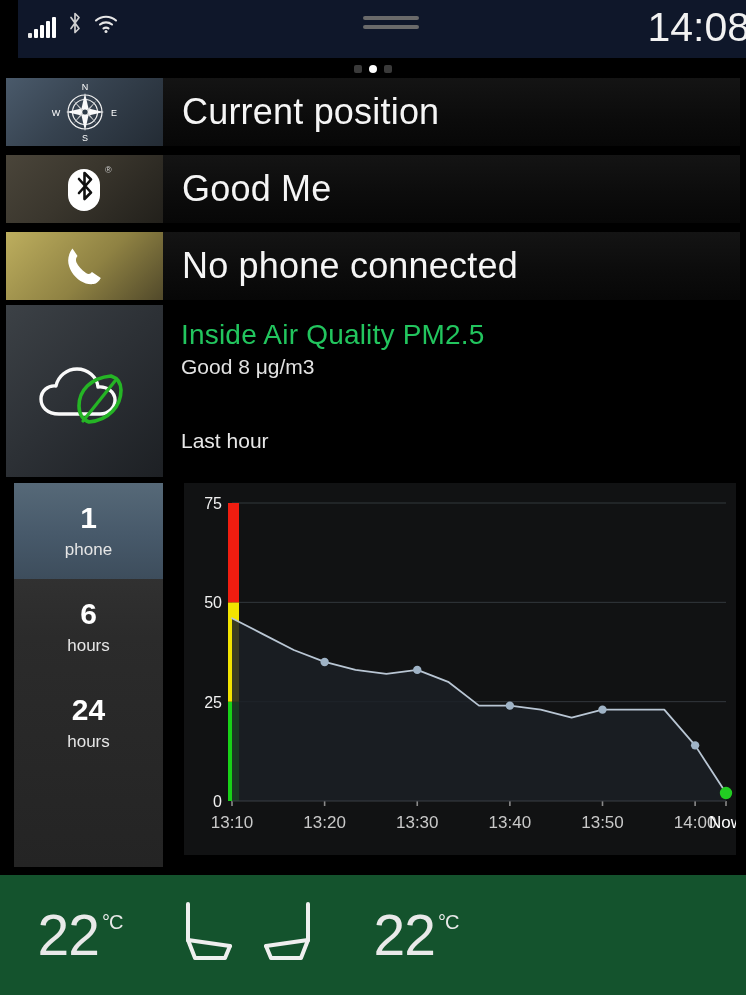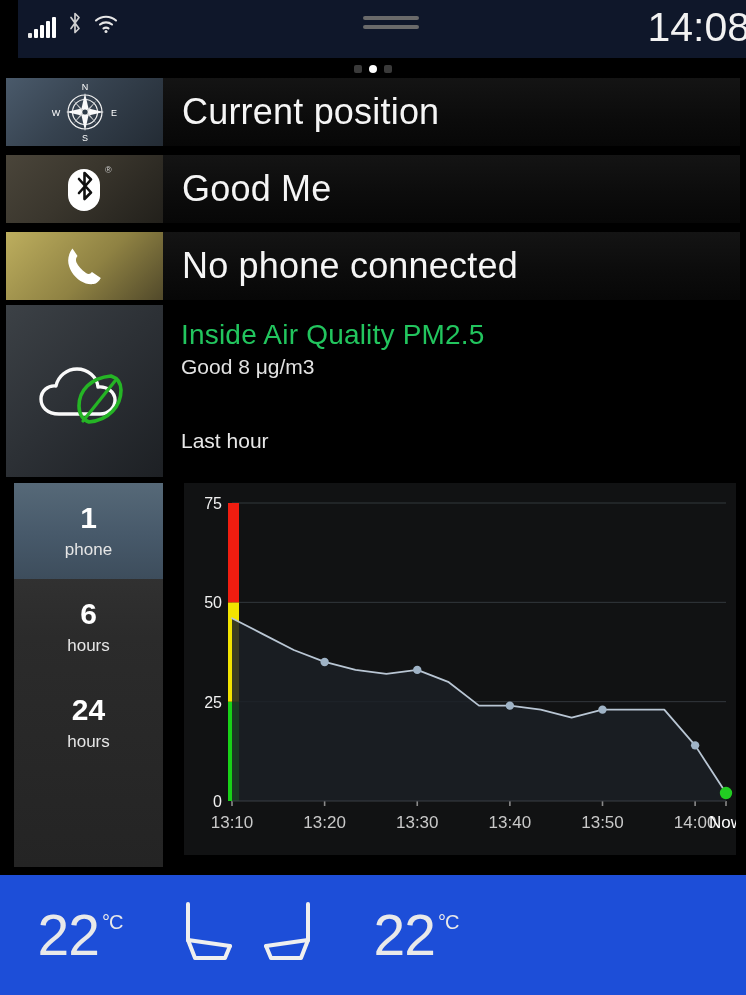--- a/index.html
+++ b/index.html
@@ -68,21 +68,21 @@
   .range .num { font-size:30px; font-weight:bold; color:#fff; line-height:1; }
   .range .unit { font-size:17px; font-weight:300; color:#e6e6e6; margin-top:7px; }
 
   
   .chart { position:absolute; left:178px; top:178px; width:552px; height:372px;
     background:#111213; }
   .chart svg { display:block; }
 
   
   .climate { position:absolute; left:0; bottom:0; width:746px; height:120px;
-    background:#1d4ed8; display:flex; align-items:center; }
+    background:#14532d; display:flex; align-items:center; }
   .cl-cell { display:flex; align-items:center; justify-content:center; height:120px; }
   .temp { font-size:57px; font-weight:300; color:#e9e9e9; letter-spacing:-1px;
     display:flex; align-items:flex-start; }
   .temp sup { font-size:20px; font-weight:400; margin-top:9px; margin-left:3px; }
   .seat { width:72px; height:78px; }
   .auto-cell { width:250px; height:120px; background:#0a0a0a;
     display:flex; flex-direction:column; align-items:center; justify-content:center;
     border-left:1px solid #151515; border-right:1px solid #151515; }
   .auto-label { font-size:26px; font-weight:300; color:#b9b9b9; margin-top:2px;
     letter-spacing:1px; }

